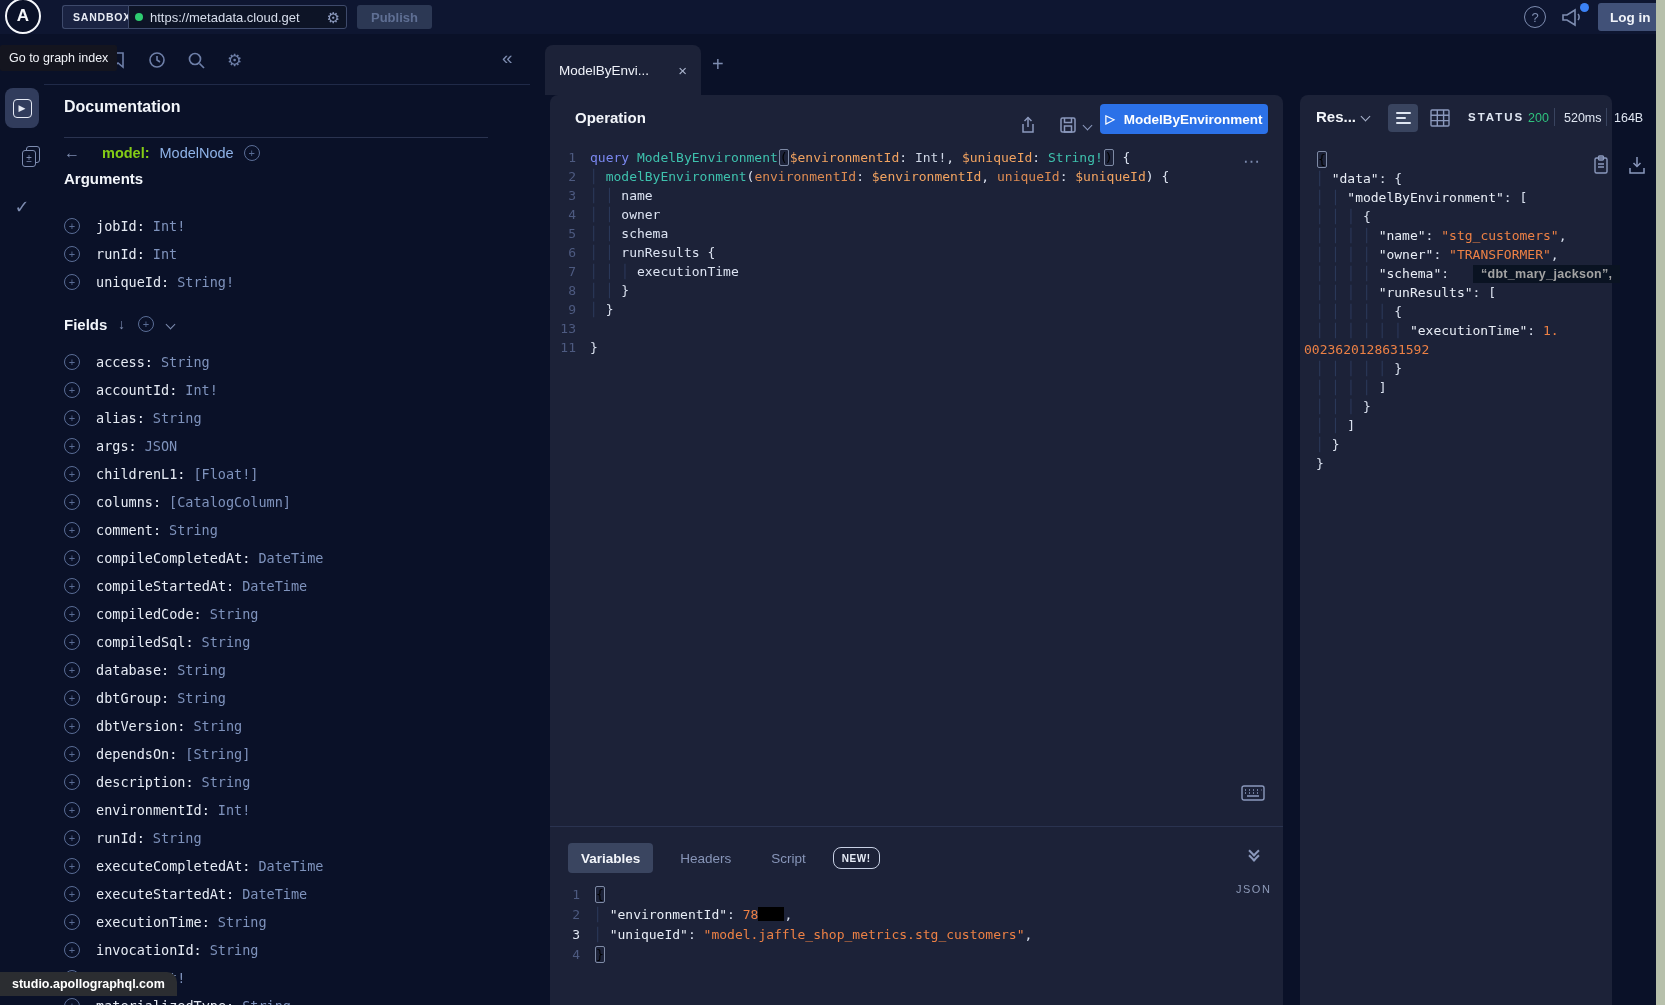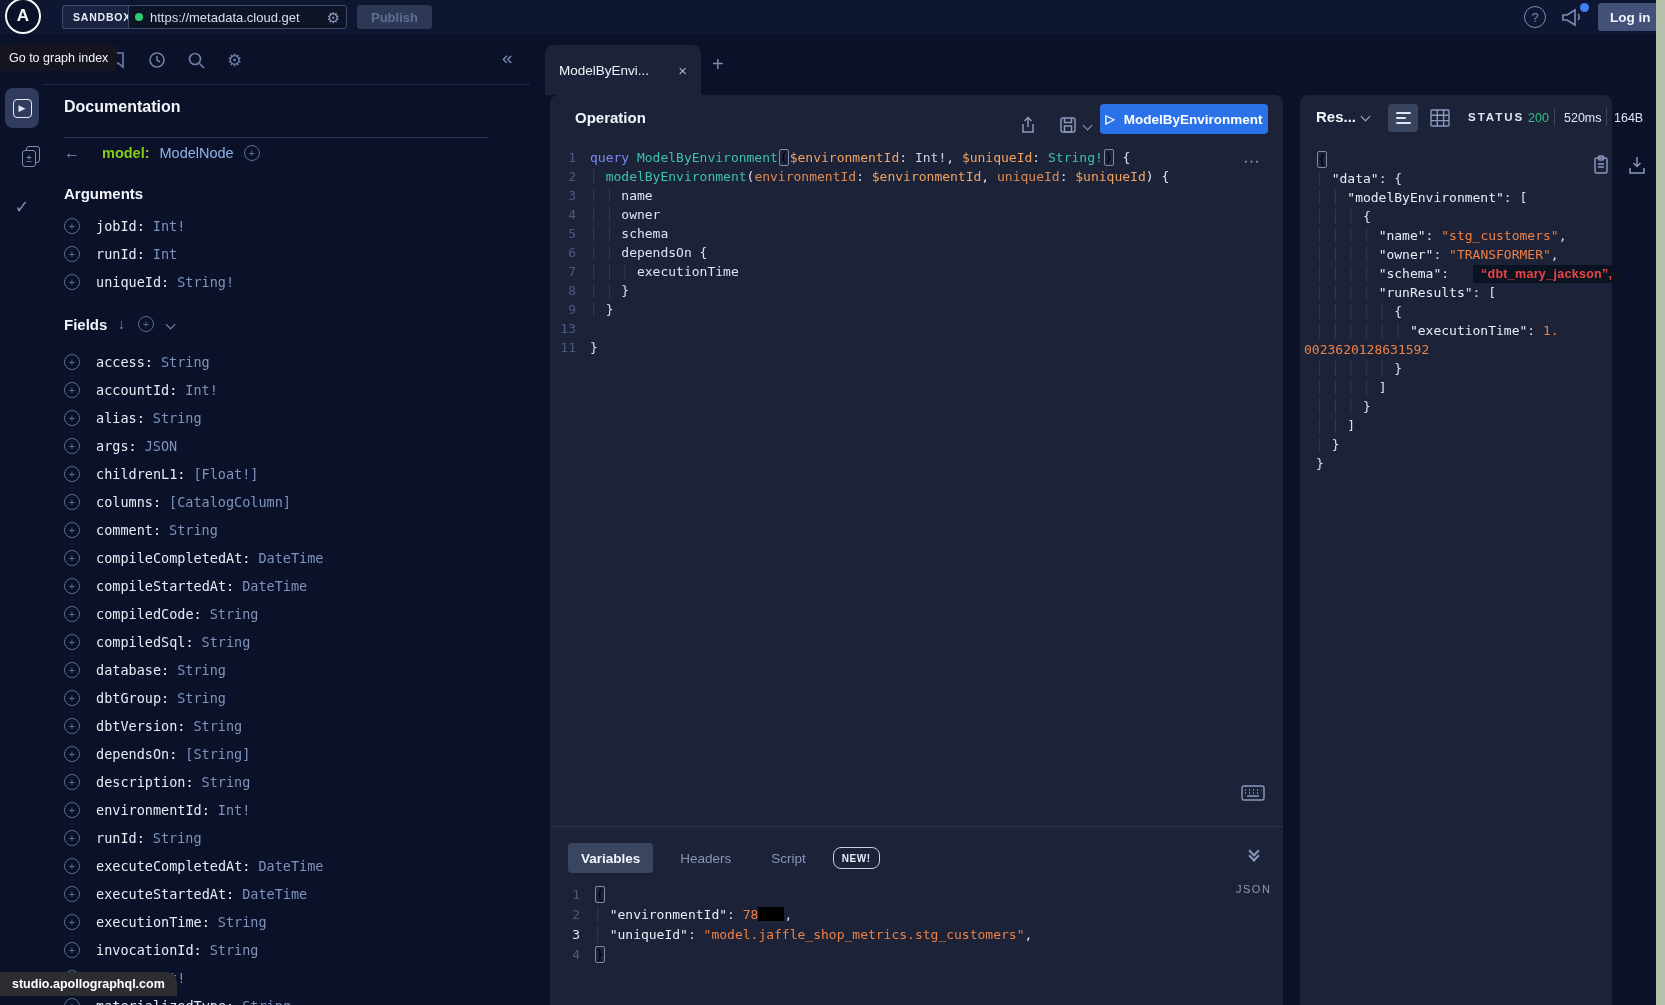--- a/index.html
+++ b/index.html
@@ -62,21 +62,21 @@
   .sb-divider { position:absolute; left:0; top:50px; width:486px; height:1px; background:#202a48; }
   .sb-title { position:absolute; left:20px; top:64px; color:#f2f5fa; font-size:16px; font-weight:bold; }
   .sb-divider2 { position:absolute; left:20px; top:103px; width:424px; height:1px; background:#2a3350; }
   .model-row { position:absolute; left:20px; top:110px; display:flex; align-items:center; gap:10px; }
   .back-arrow { color:#7d8cb0; font-size:16px; }
   .model-label { color:#84cc16; font-size:14.5px; font-weight:bold; margin-left:12px; }
   .model-type { color:#8fb3e8; font-size:14.5px; }
   .cplus { display:inline-flex; width:16px; height:16px; border:1.3px solid #5a6d96; border-radius:50%;
           color:#5a6d96; font-size:11px; align-items:center; justify-content:center; flex:none; }
   .sec-title { position:absolute; left:20px; color:#f2f5fa; font-size:15px; font-weight:bold; }
-  .args-title { top:151px; }
+  .args-title { top:136px; }
   .fields-title { top:282px; }
   .fields-tools { position:absolute; left:74px; top:282px; display:flex; align-items:center; gap:13px;
           color:#7d8cb0; }
   .sort-arrow { font-size:14px; }
   .chev { width:7px; height:7px; border-right:1.6px solid currentColor;
           border-bottom:1.6px solid currentColor; transform:rotate(45deg); display:inline-block; }
   .f-list { position:absolute; left:20px; width:440px; }
   .args-list { top:178px; }
   .fields-list-pos { top:314px; }
   .f-row { height:28px; display:flex; align-items:center; gap:16px; }
@@ -147,21 +147,21 @@
   .wrap { margin-left:-12px; }
   .resp-copy { position:absolute; left:292px; top:60px; width:18px; height:20px; color:#8b99bd; }
   .resp-dl { position:absolute; left:328px; top:60px; width:18px; height:20px; color:#8b99bd; }
 
   
   .s-kw { color:#7b88f0; } .s-fn { color:#3ec1ad; } .s-var { color:#f2a360; }
   .s-attr { color:#dd8b52; } .s-p { color:#d9e0ee; } .s-fld { color:#dce3f2; }
   .s-ty1 { color:#cfd7e6; } .s-ty2 { color:#3ec1ad; } .s-key { color:#e8edf6; }
   .s-str { color:#ed8145; } .s-num { color:#ed8145; } .s-g { color:#2c3a5c; }
   .s-brk { border:1px solid #7e8aa5; border-radius:2px; margin:0 1px; }
-  .s-vbox { background:#0a1322; color:#ef4444; font-weight:bold;
+  .s-vbox { background:#0a1322; color:#a3a3a3; font-weight:bold;
             font-family:"Liberation Sans", sans-serif; font-size:12.5px; padding:2px 8px;
             margin-left:16px; letter-spacing:.3px; }
   .s-redact { display:inline-block; width:26px; height:14px; background:#000; vertical-align:-2px; }
 
   .right-strip { position:absolute; left:1656px; top:0; width:9px; height:1005px; background:#b7c0ab; }
   svg { display:block; }
 </style>
 </head>
 <body>
 
@@ -407,21 +407,21 @@
     <span>ModelByEnvironment</span>
   </div>
   <div class="op-menu">⋯</div>
 
   <div class="editor">
       <div class="crow"><span class="ln">1</span><span class="cseg"><span class="s-kw">query </span><span class="s-fn">ModelByEnvironment</span><span class="s-brk">(</span><span class="s-var">$environmentId</span><span class="s-p">: </span><span class="s-ty1">Int!</span><span class="s-p">, </span><span class="s-var">$uniqueId</span><span class="s-p">: </span><span class="s-ty2">String!</span><span class="s-brk">)</span><span class="s-p"> {</span></span></div>
       <div class="crow"><span class="ln">2</span><span class="cseg"><span class="s-g">│ </span><span class="s-fn">modelByEnvironment</span><span class="s-p">(</span><span class="s-attr">environmentId</span><span class="s-p">: </span><span class="s-var">$environmentId</span><span class="s-p">, </span><span class="s-attr">uniqueId</span><span class="s-p">: </span><span class="s-var">$uniqueId</span><span class="s-p">) {</span></span></div>
       <div class="crow"><span class="ln">3</span><span class="cseg"><span class="s-g">│ │ </span><span class="s-fld">name</span></span></div>
       <div class="crow"><span class="ln">4</span><span class="cseg"><span class="s-g">│ │ </span><span class="s-fld">owner</span></span></div>
       <div class="crow"><span class="ln">5</span><span class="cseg"><span class="s-g">│ │ </span><span class="s-fld">schema</span></span></div>
-      <div class="crow"><span class="ln">6</span><span class="cseg"><span class="s-g">│ │ </span><span class="s-fld">dependsOn</span><span class="s-p"> {</span></span></div>
+      <div class="crow"><span class="ln">6</span><span class="cseg"><span class="s-g">│ │ </span><span class="s-fld">runResults</span><span class="s-p"> {</span></span></div>
       <div class="crow"><span class="ln">7</span><span class="cseg"><span class="s-g">│ │ │ </span><span class="s-fld">executionTime</span></span></div>
       <div class="crow"><span class="ln">8</span><span class="cseg"><span class="s-g">│ │ </span><span class="s-p">}</span></span></div>
       <div class="crow"><span class="ln">9</span><span class="cseg"><span class="s-g">│ </span><span class="s-p">}</span></span></div>
       <div class="crow"><span class="ln">13</span><span class="cseg"></span></div>
       <div class="crow"><span class="ln">11</span><span class="cseg"><span class="s-p">}</span></span></div>
     </div>
 
   <div class="kbd-icon">
     <svg viewBox="0 0 24 16" width="24" height="16" fill="none" stroke="currentColor" stroke-width="1.4">
         <rect x="1" y="1" width="22" height="14" rx="2"></rect>

